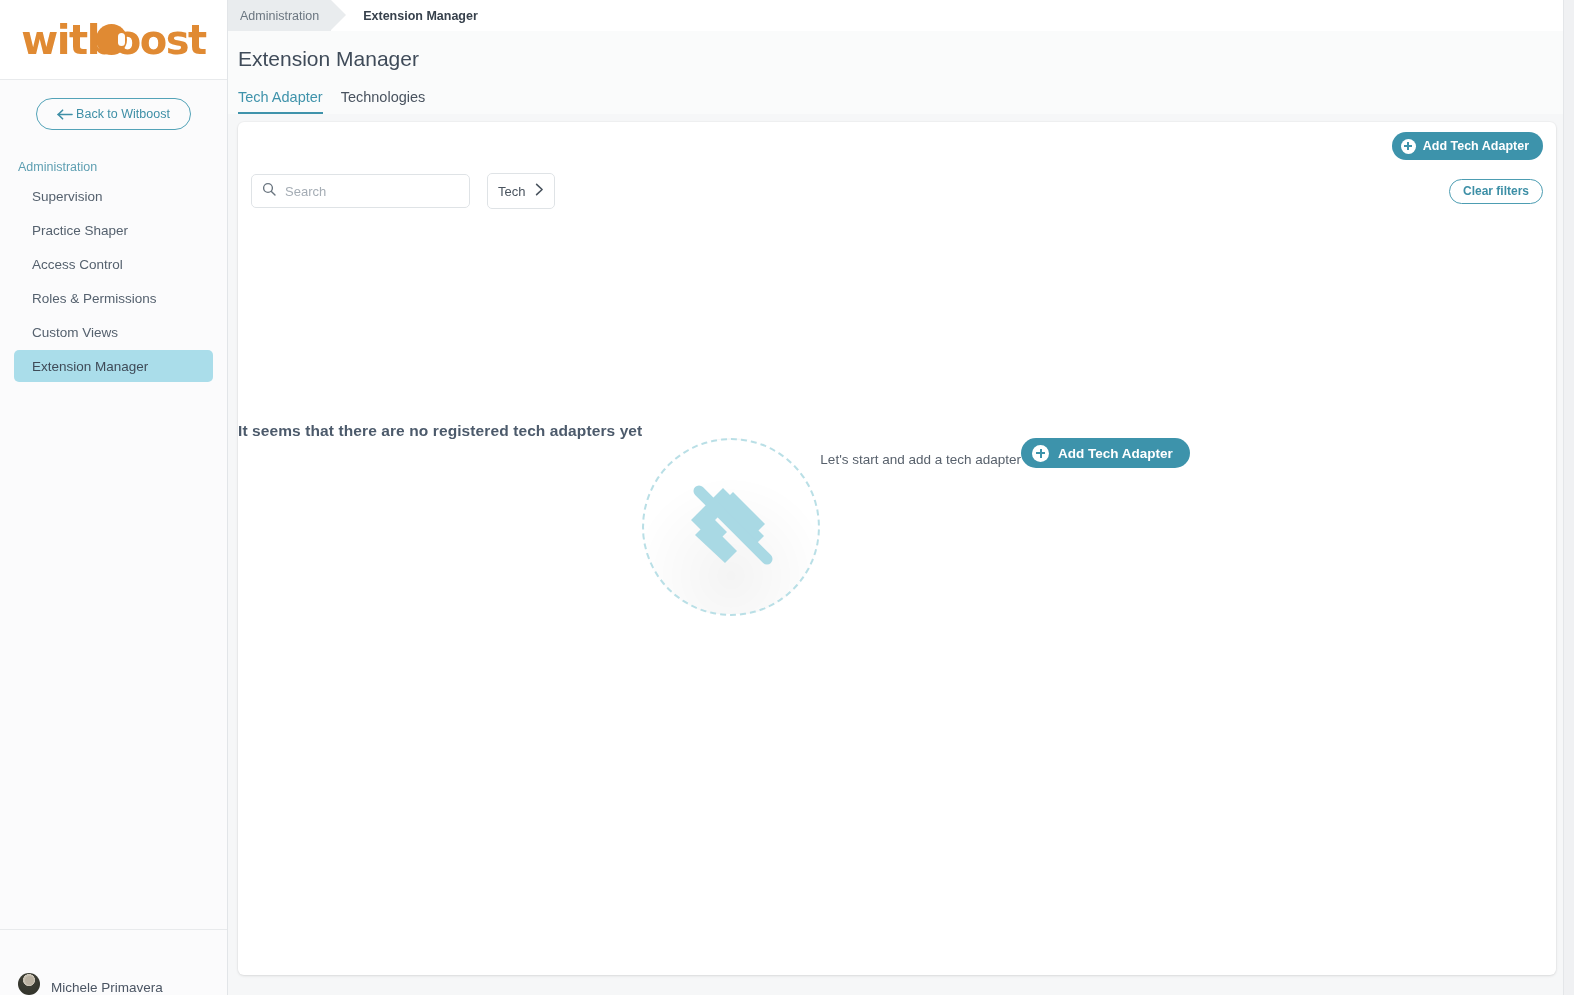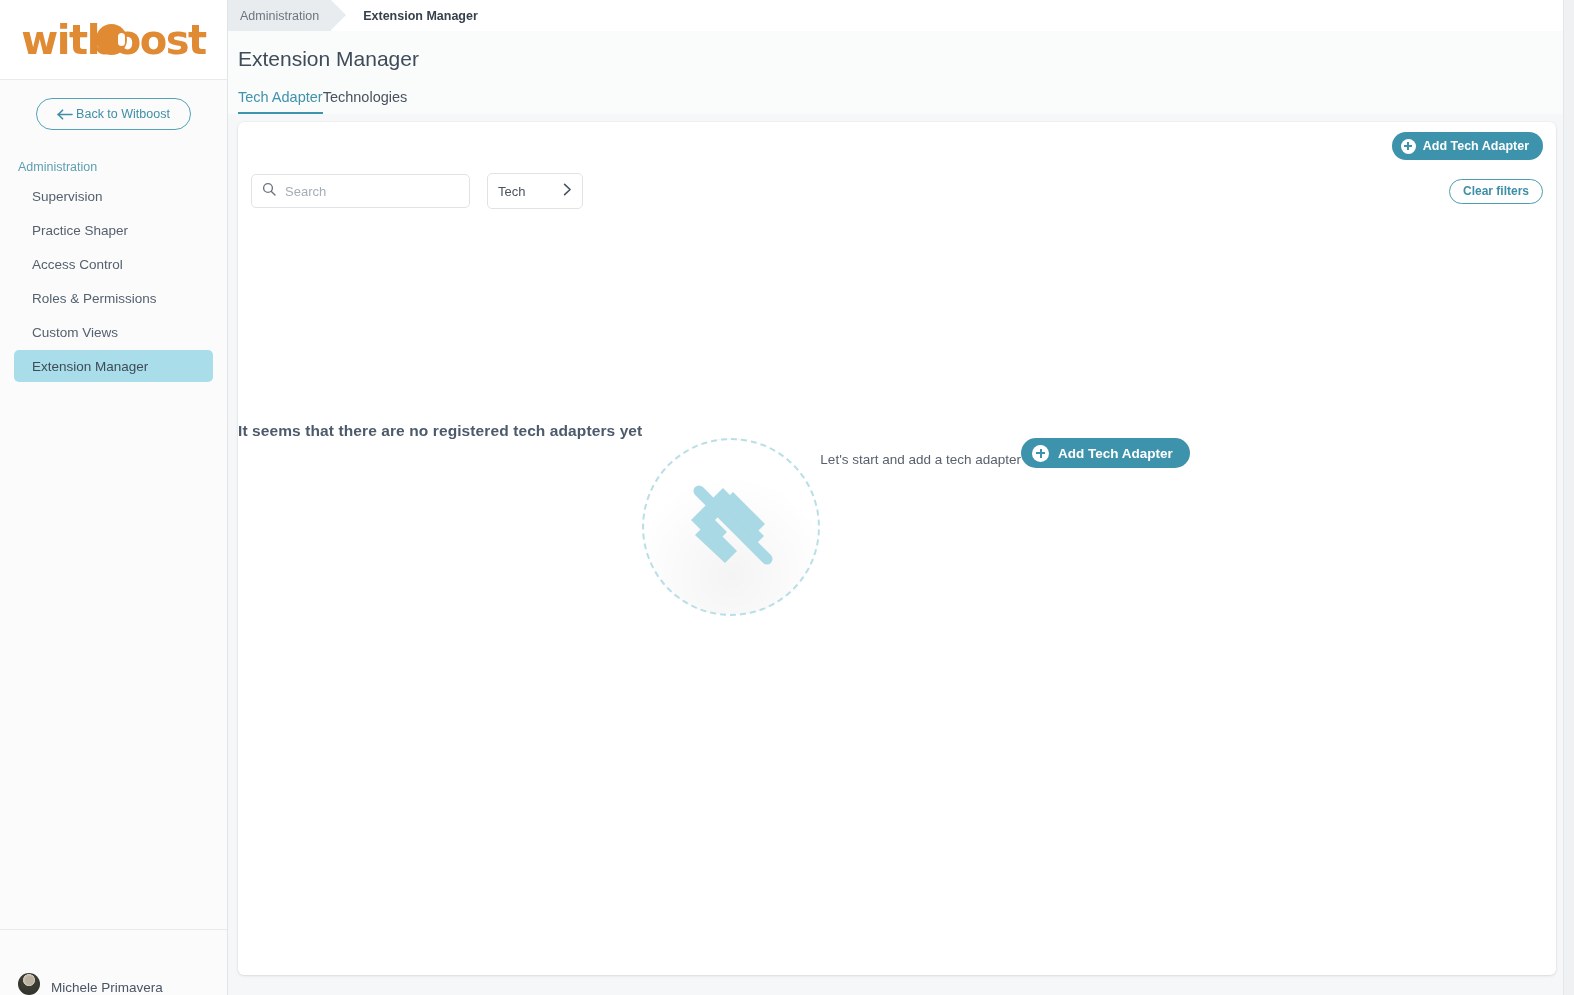--- a/index.html
+++ b/index.html
@@ -201,20 +201,21 @@
     flex: 0 0 auto;
   }
   .page-title {
     font-size: 21px;
     color: #3f4b59;
     padding-left: 10px;
     font-weight: 400;
   }
   .tabs {
     display: flex;
+    gap: 18px;
     padding: 18px 0 0 10px;
   }
   .tab {
     font-size: 14.5px;
     color: #49535f;
     padding-bottom: 7px;
     cursor: pointer;
     border-bottom: 2.5px solid transparent;
   }
   .tab.active {
@@ -302,21 +303,21 @@
     font-size: 13px;
     color: #454f5a;
     width: 100%;
     font-family: "Liberation Sans", sans-serif;
     background: transparent;
   }
   .search-box input::placeholder { color: #a5adb5; }
 
   .tech-filter {
     margin-left: 17px;
-    width: 96px;
+    width: 68px;
     height: 36px;
     border: 1px solid #dfe3e6;
     border-radius: 5px;
     display: flex;
     align-items: center;
     justify-content: space-between;
     padding: 0 10px;
     font-size: 13px;
     color: #4a545f;
     cursor: pointer;

